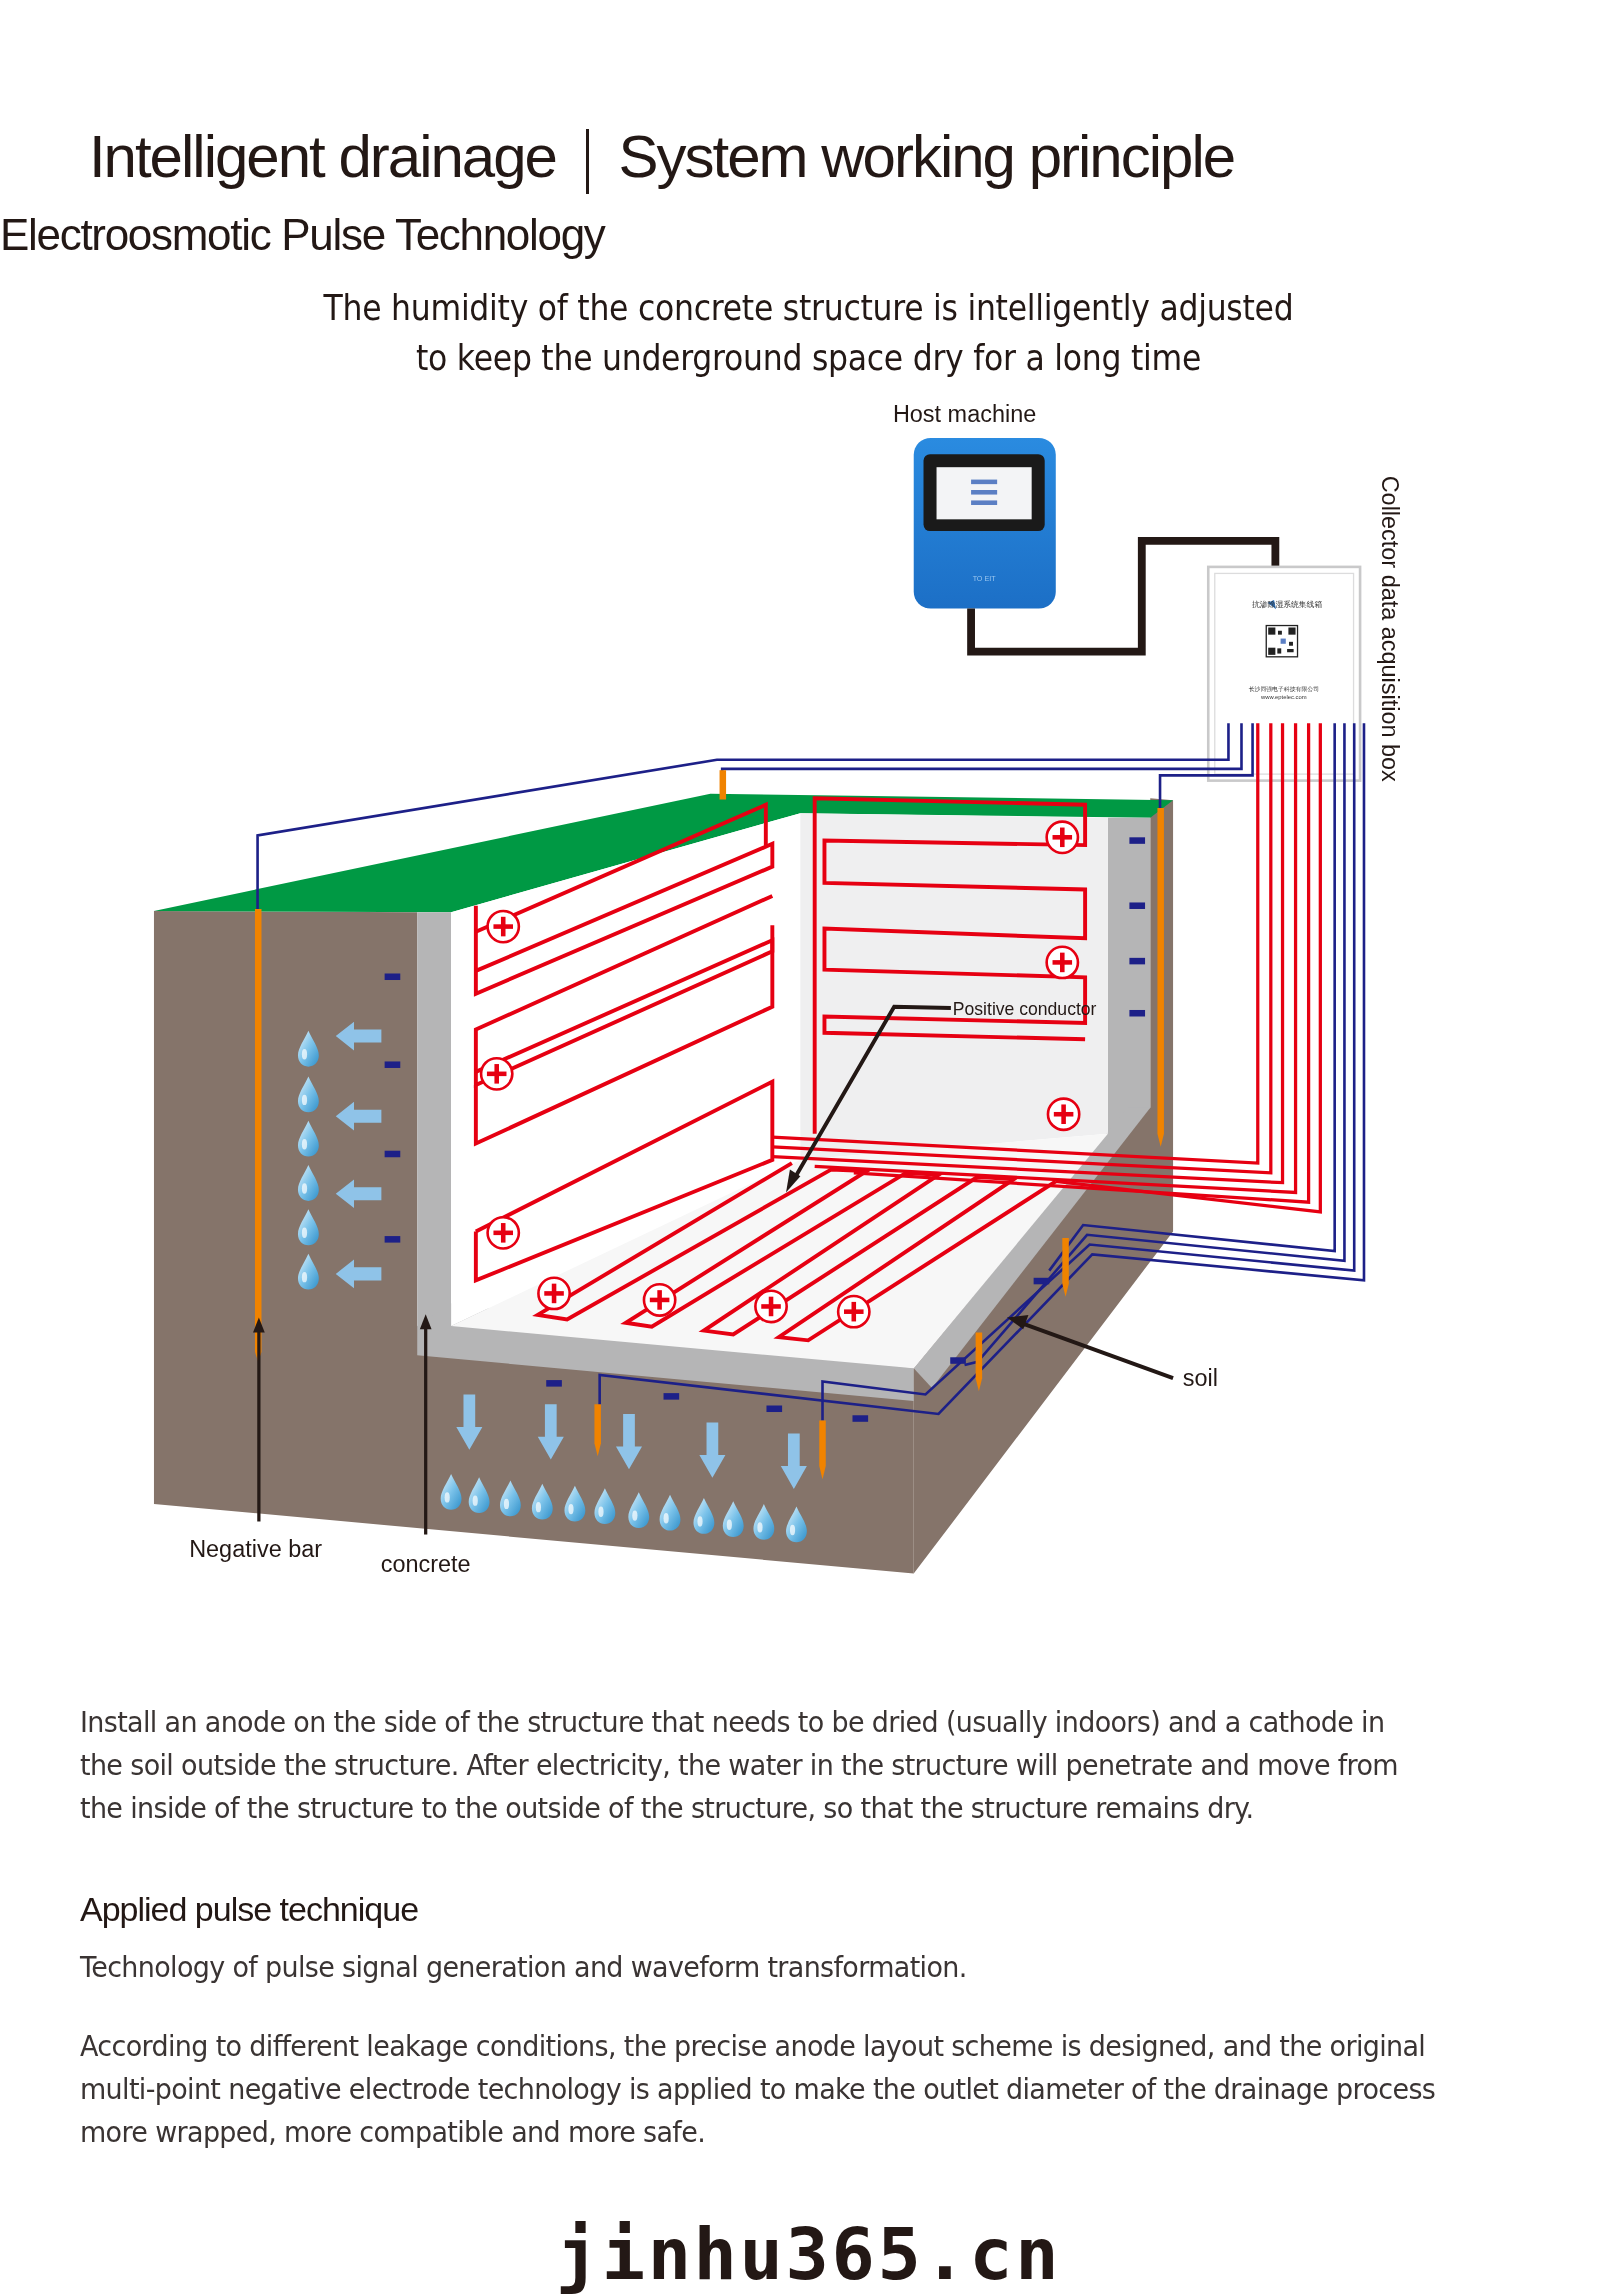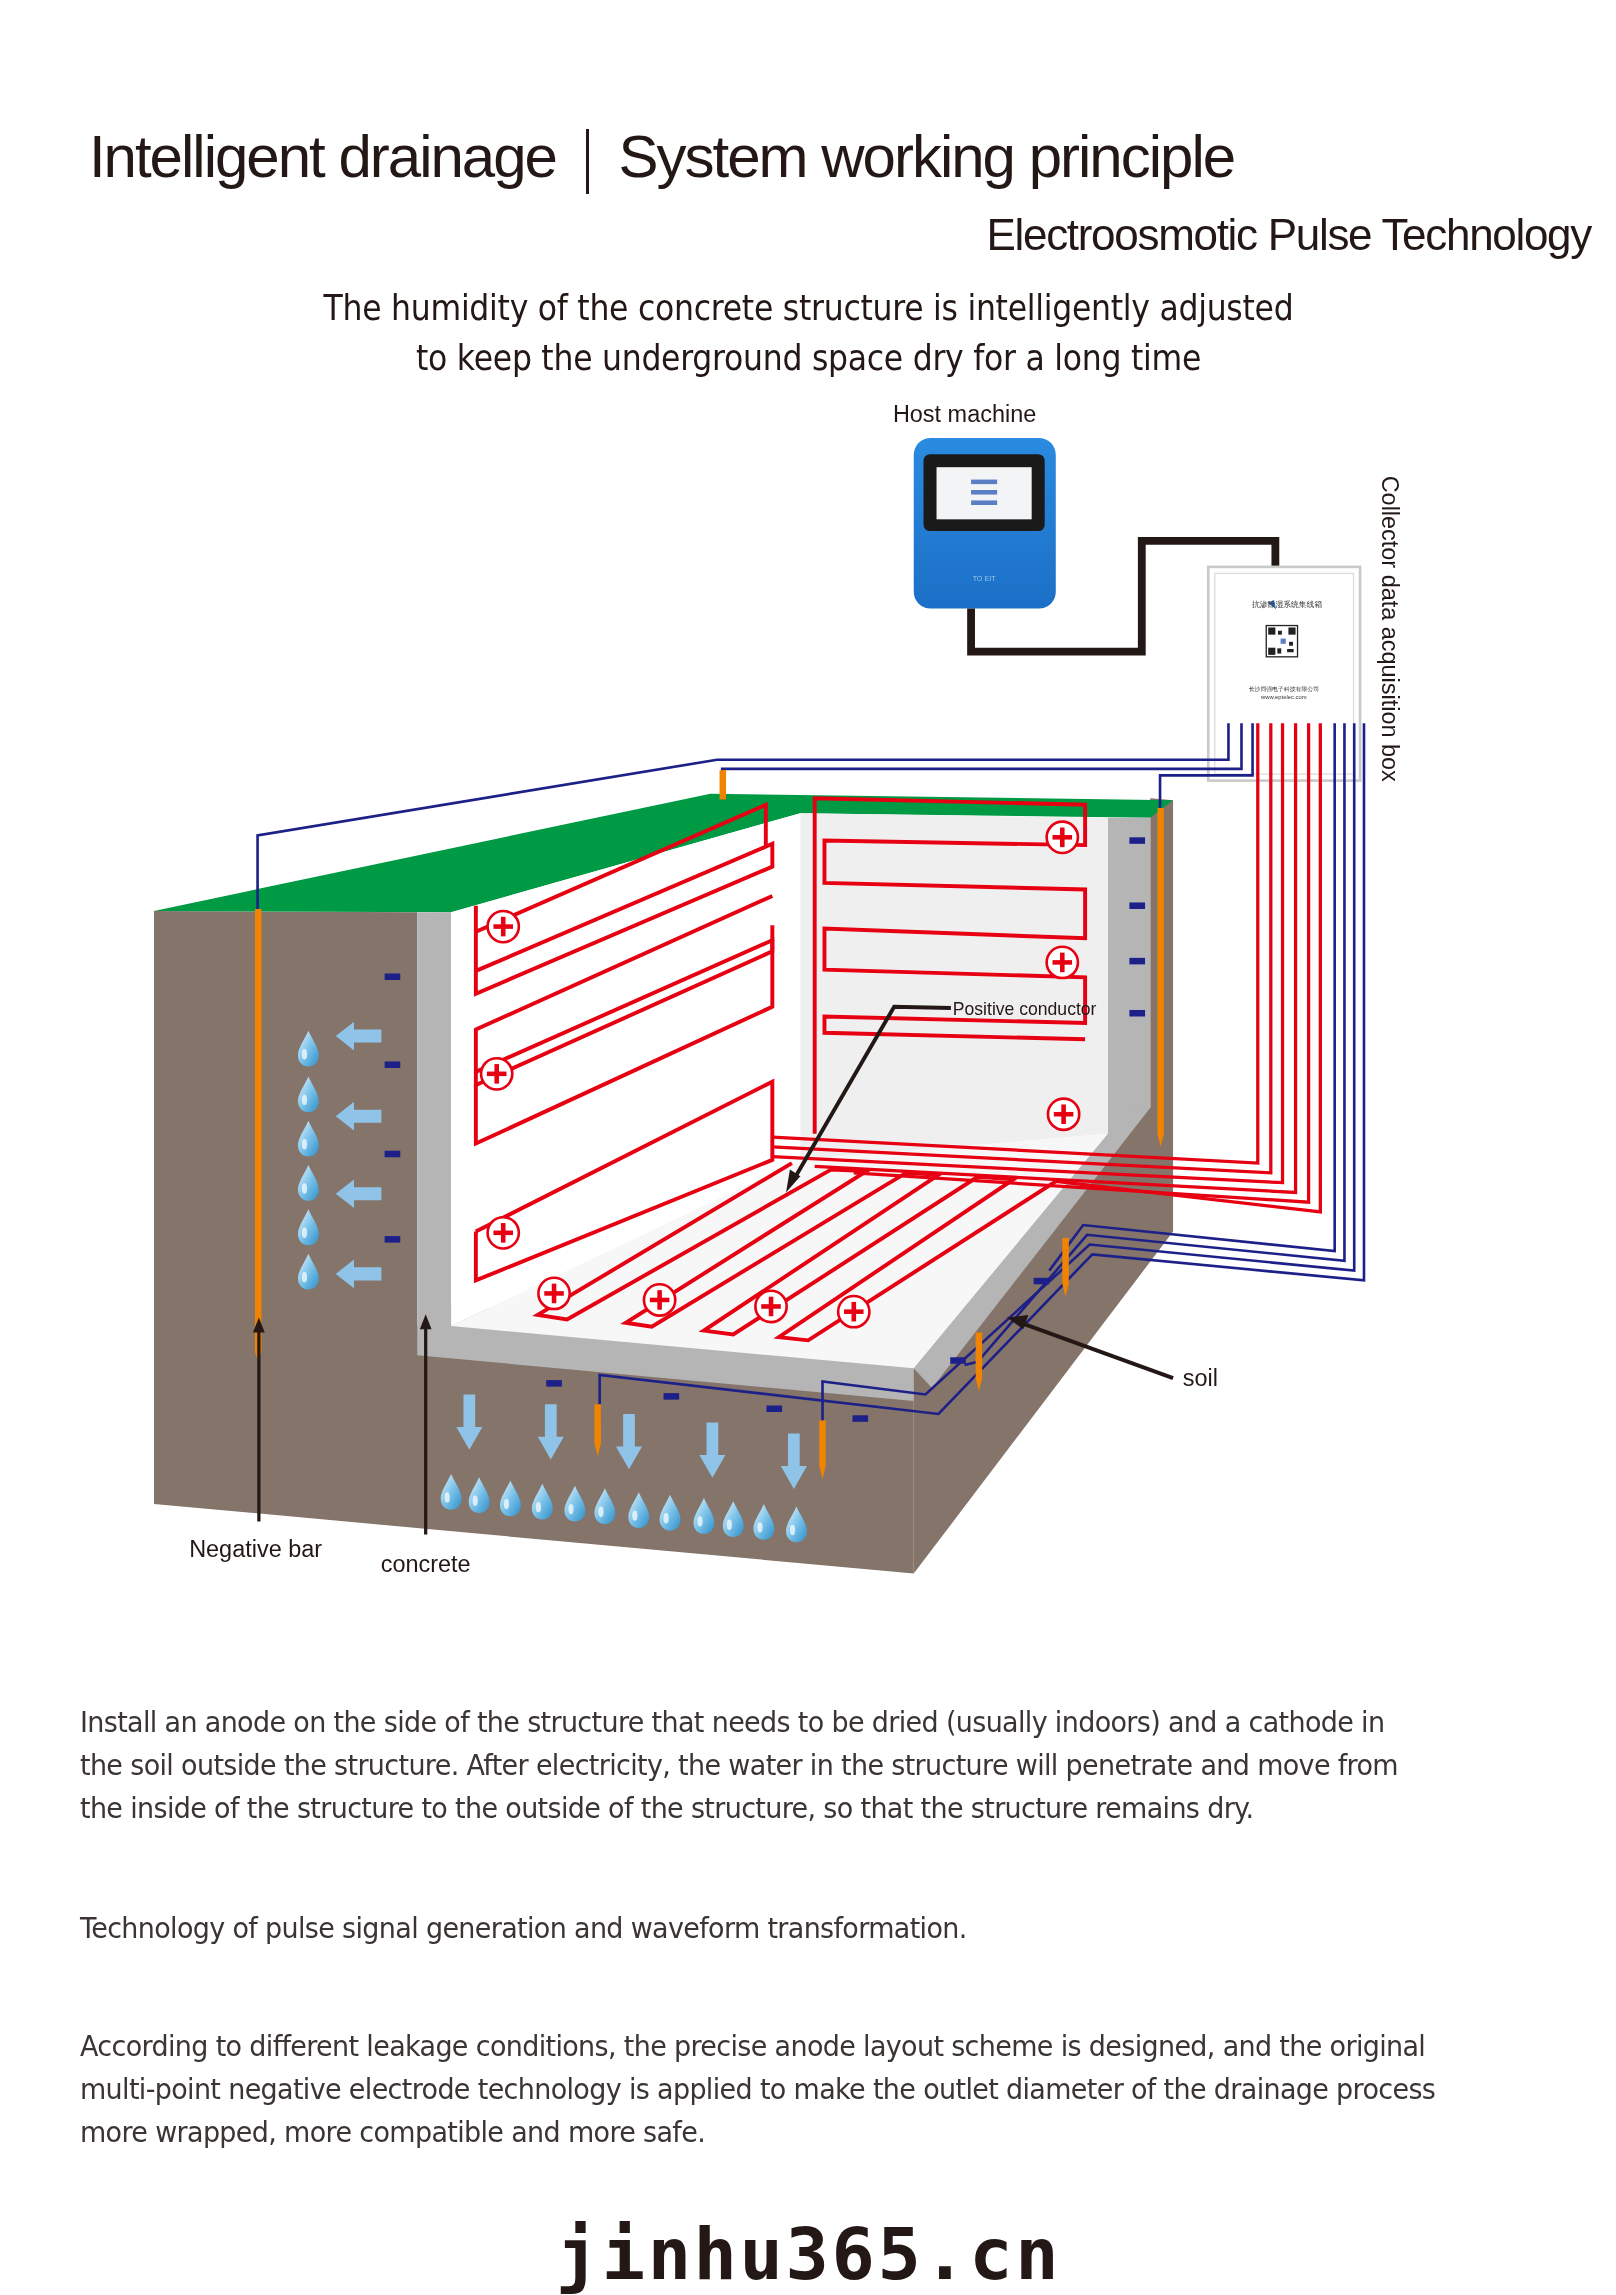--- a/index.html
+++ b/index.html
@@ -2,21 +2,21 @@
 <html style="font-size:10.4px"><head>
   <meta charset="utf-8">
   <style>
     html, body { margin: 0; padding: 0; background: #ffffff; }
     body { width: 1617px; height: 2295px; position: relative; overflow: hidden;
            font-family: "Liberation Sans", sans-serif; color: #231815; }
     .abs { position: absolute; }
     #title { left: 0; width: 1323px; top: 122px; text-align: center; font-size: 60px; letter-spacing: -2px;
              font-family: "Liberation Sans", sans-serif; }
     #title .sep { display: inline-block; width: 2.6px; height: 65px; background: #231815; vertical-align: middle; margin: 0 30px; }
-    #subtitle { left: 0; width: 1591px; top: 210px; text-align: right; font-size: 44px; letter-spacing: -1.3px; }
+    #subtitle { left: 0; width: 1591px; top: 210px; text-align: left; font-size: 44px; letter-spacing: -1.3px; }
     #tagline { left: 0; width: 1617px; top: 283px; text-align: center; font-size: 35px; line-height: 50px; letter-spacing: -0.3px;
                font-family: "DejaVu Sans", sans-serif; font-weight: normal; transform: scaleX(0.9); }
     svg#diagram { position: absolute; left: 0; top: 0; }
     .lbl { font-family: "Liberation Sans", sans-serif; fill: #231815; }
     .section { left: 80px; width: 1466px; }
     .sec-h { font-size: 34px; letter-spacing: -1px; margin: 0; font-weight: normal; }
     .sec-p { font-size: 29px; line-height: 43px; margin: 0; font-family: "DejaVu Sans", sans-serif; letter-spacing: -0.7px;
              color: #3a3433; transform-origin: left top; transform: scaleX(0.93); width: 1577px; }
     #footer { left: 0; width: 1617px; top: 2212px; text-align: center; font-family: "DejaVu Sans Mono", monospace;
               font-size: 72px; font-weight: bold; letter-spacing: 2.6px; }
@@ -252,20 +252,21 @@
   </g>
 </svg>
 
 <div class="abs section" style="top:1684px;">
   <div style="height:17px"></div>
   <p class="sec-p">Install an anode on the side of the structure that needs to be dried (usually indoors) and a cathode in</p>
   <p class="sec-p">the soil outside the structure. After electricity, the water in the structure will penetrate and move from</p>
   <p class="sec-p">the inside of the structure to the outside of the structure, so that the structure remains dry.</p>
 </div>
 <div class="abs section" style="top:1890px;">
+  <h2 class="sec-h">Applied pulse technique</h2>
   <div style="height:17px"></div>
   <p class="sec-p">Technology of pulse signal generation and waveform transformation.</p>
 </div>
 <div class="abs section" style="top:2008px;">
   <div style="height:17px"></div>
   <p class="sec-p">According to different leakage conditions, the precise anode layout scheme is designed, and the original</p>
   <p class="sec-p">multi-point negative electrode technology is applied to make the outlet diameter of the drainage process</p>
   <p class="sec-p">more wrapped, more compatible and more safe.</p>
 </div>
 

